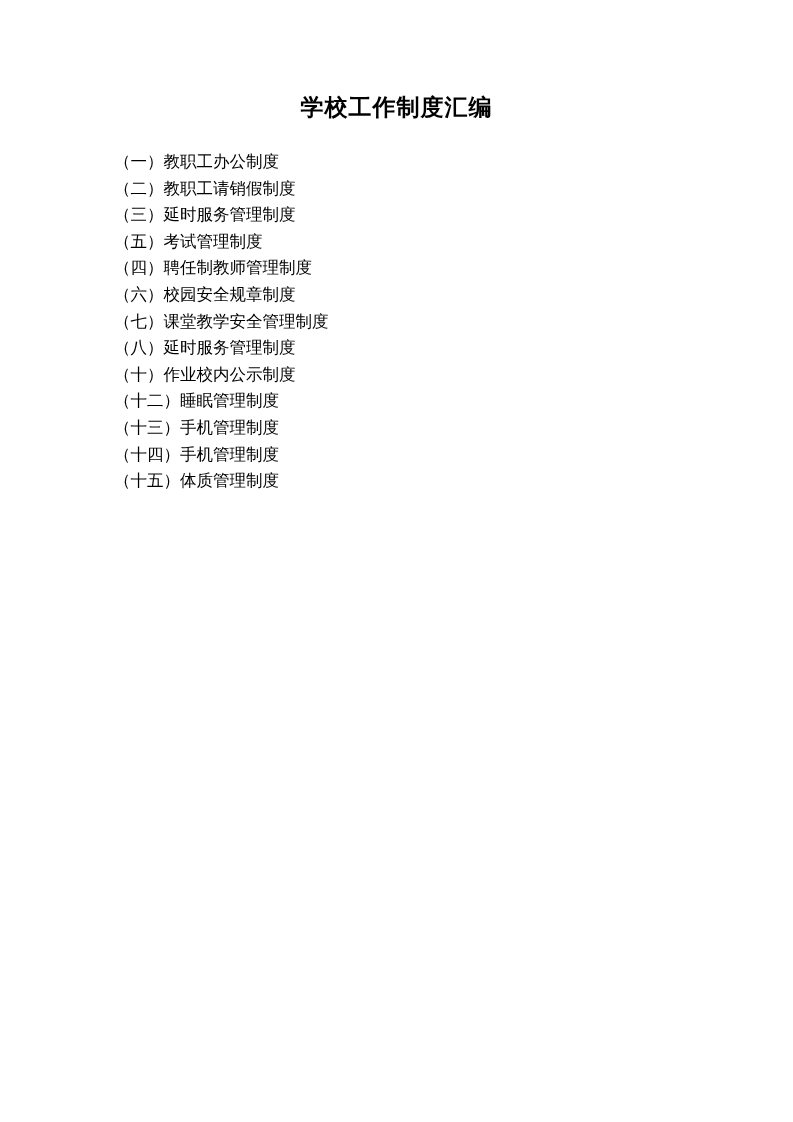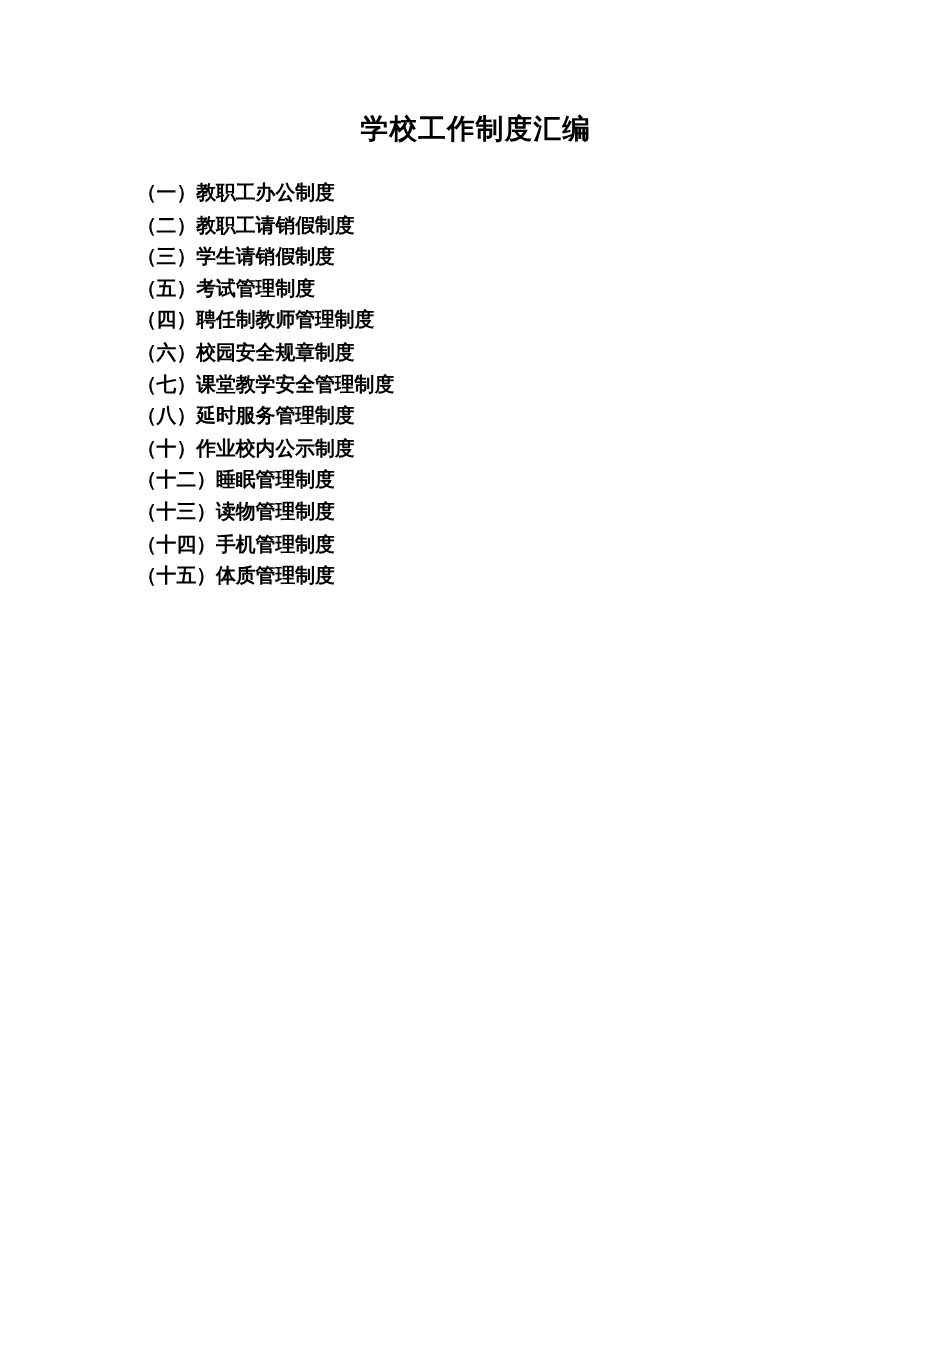--- a/index.html
+++ b/index.html
@@ -33,42 +33,42 @@
   }
   .toc {
     position: absolute;
     top: 148px;
     left: 114px;
     width: 600px;
   }
   .toc-item {
     font-family: "Liberation Sans", "DejaVu Sans", sans-serif;
     font-size: 16.5px;
-    font-weight: bold;
+    font-weight: normal;
     line-height: 26.6px;
     color: #000000;
     white-space: nowrap;
   }
 </style>
 </head>
 <body>
 
 <div class="page">
 
   <div class="doc-title">学校工作制度汇编</div>
 
   <div class="toc">
     <div class="toc-item">（一）教职工办公制度</div>
     <div class="toc-item">（二）教职工请销假制度</div>
-    <div class="toc-item">（三）学生请销假制度</div>
+    <div class="toc-item">（三）延时服务管理制度</div>
     <div class="toc-item">（五）考试管理制度</div>
     <div class="toc-item">（四）聘任制教师管理制度</div>
     <div class="toc-item">（六）校园安全规章制度</div>
     <div class="toc-item">（七）课堂教学安全管理制度</div>
     <div class="toc-item">（八）延时服务管理制度</div>
     <div class="toc-item">（十）作业校内公示制度</div>
     <div class="toc-item">（十二）睡眠管理制度</div>
-    <div class="toc-item">（十三）读物管理制度</div>
+    <div class="toc-item">（十三）手机管理制度</div>
     <div class="toc-item">（十四）手机管理制度</div>
     <div class="toc-item">（十五）体质管理制度</div>
   </div>
 
 </div>
 
 </body></html>

